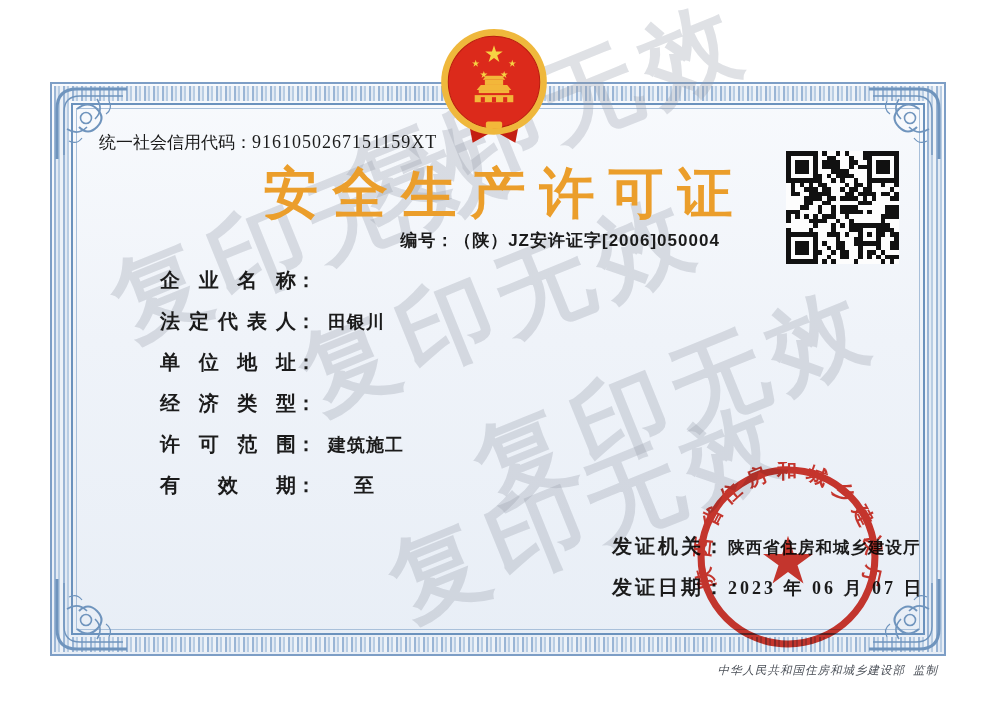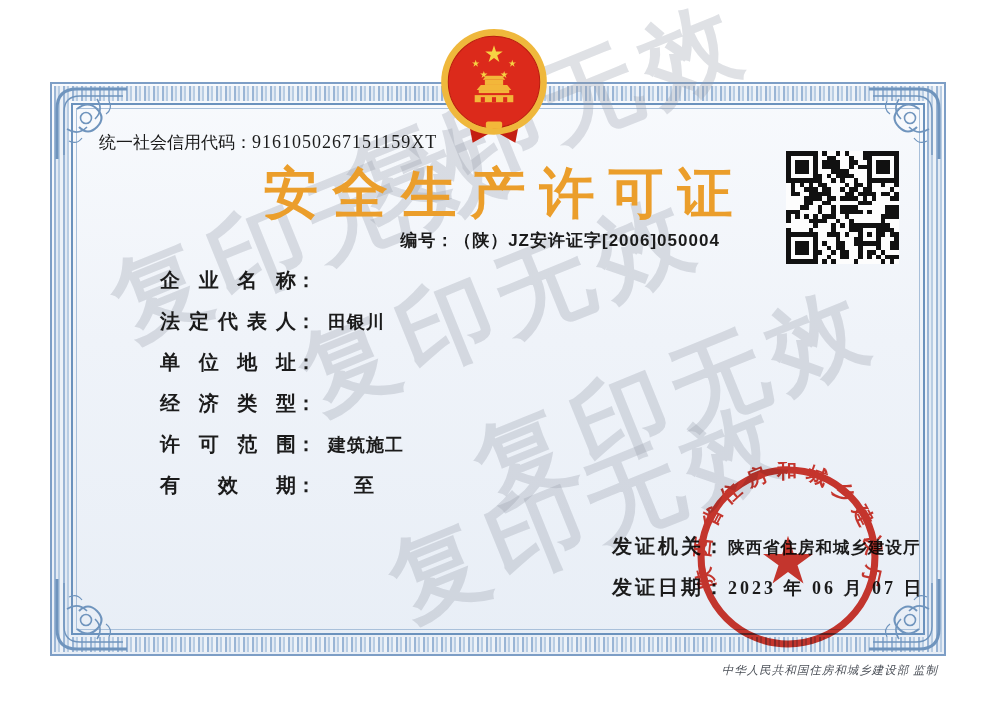--- a/index.html
+++ b/index.html
@@ -52,21 +52,21 @@
   .fvalue{font-family:"Liberation Serif",serif;font-size:18px;font-weight:600;letter-spacing:1px;}
   .zhi{font-size:20px;font-weight:bold;margin-left:26px;margin-right:34px;}
 
   .issuer-row{position:absolute;left:612px;top:533px;display:flex;align-items:baseline;}
   .date-row{position:absolute;left:612px;top:574px;display:flex;align-items:center;}
   .ilabel{font-size:20px;font-weight:bold;letter-spacing:3px;width:116px;}
   .ivalue{font-family:"Liberation Serif",serif;font-size:16.5px;font-weight:600;letter-spacing:1px;}
   .dvalue{font-family:"Liberation Serif",serif;font-size:18px;font-weight:600;letter-spacing:3px;}
 
   .footer{position:absolute;right:52px;top:663px;font-size:11.5px;color:#4a4f57;
-          font-family:Liberation Serif, serif;font-style:italic;letter-spacing:1px;margin-left:48px;}
+          font-family:Liberation Mono, monospace;font-style:italic;letter-spacing:1px;margin-left:48px;}
 </style>
 </head>
 <body>
 
 <div class="stage">
 
   <div class="frame">
     <div class="frame-fill"></div>
     <div class="band"></div>
     <div class="line-outer"></div>

